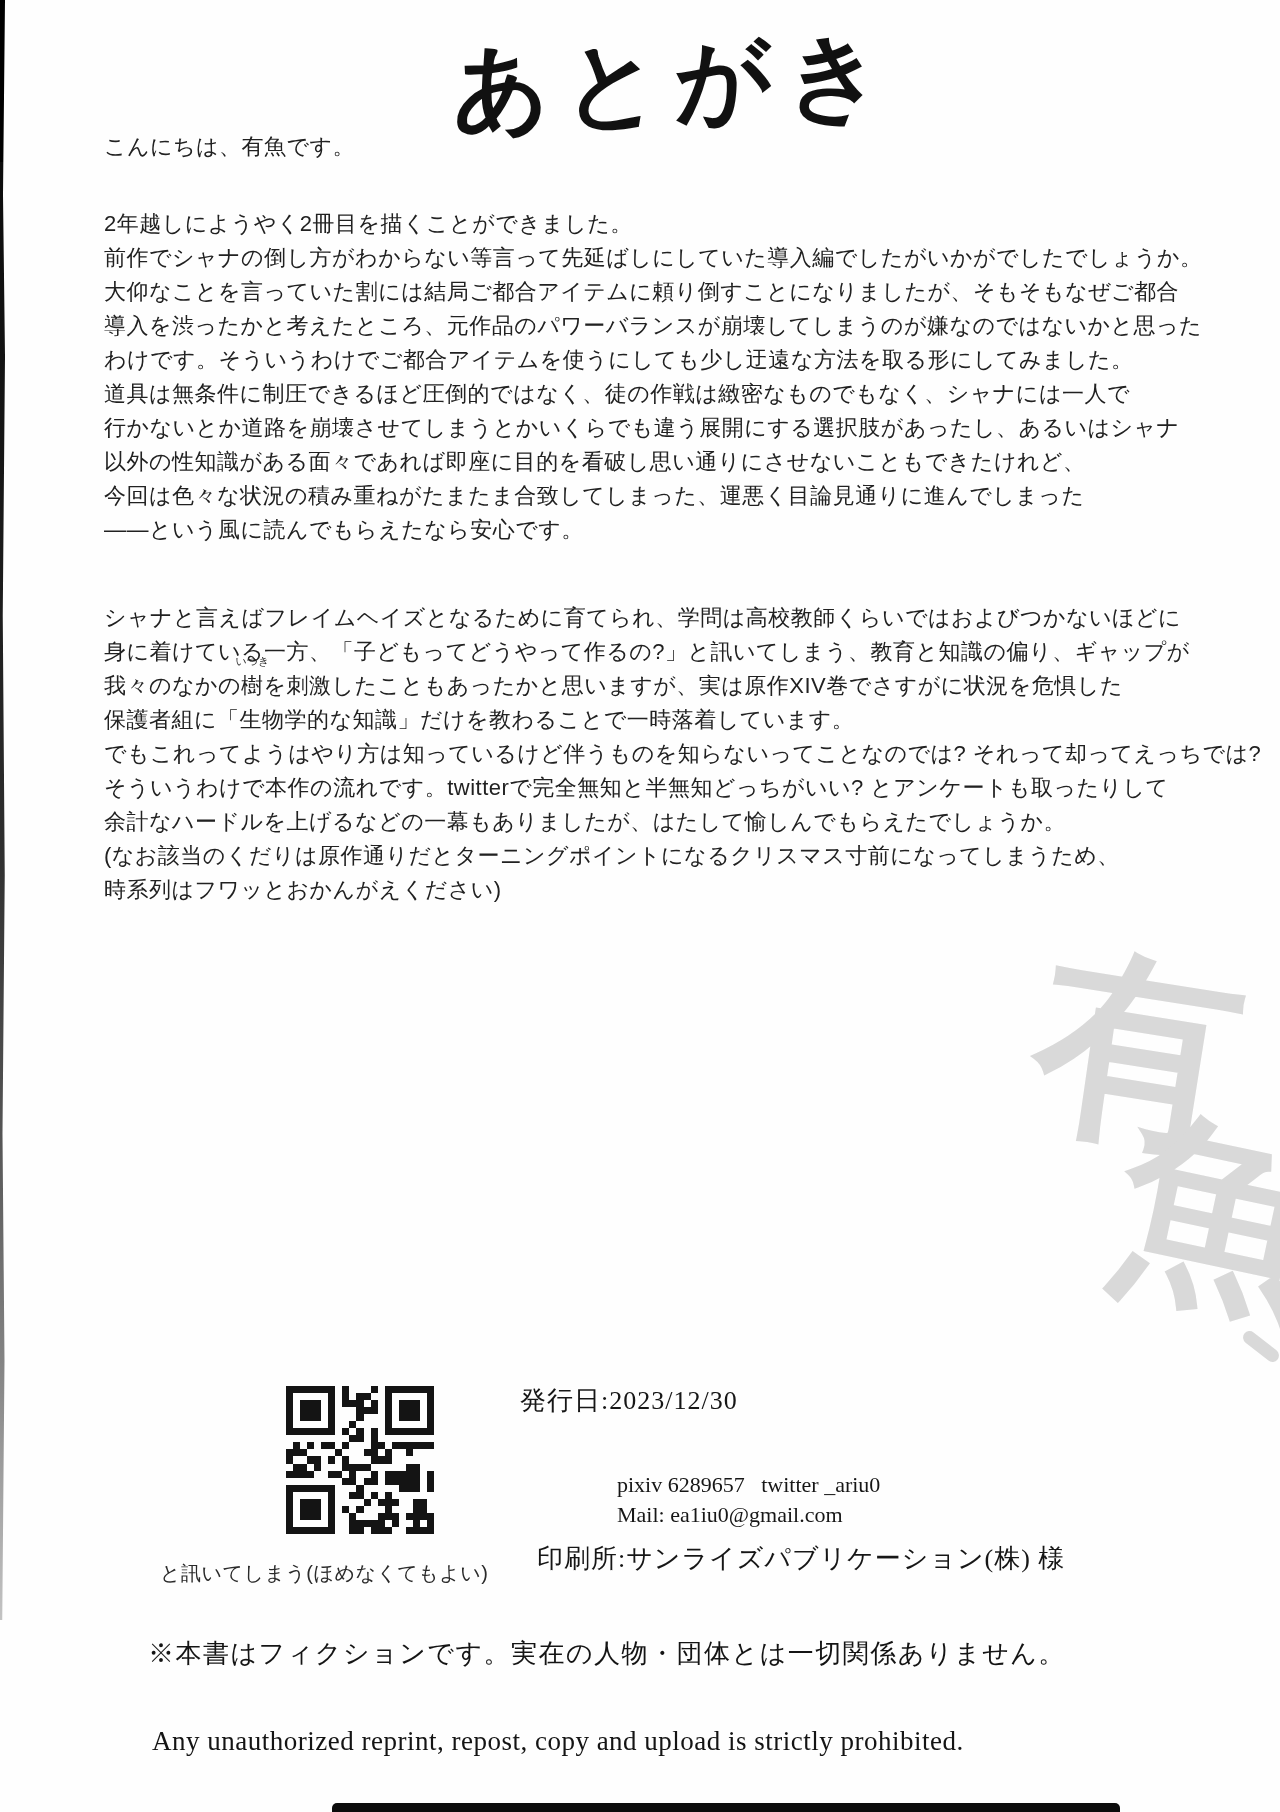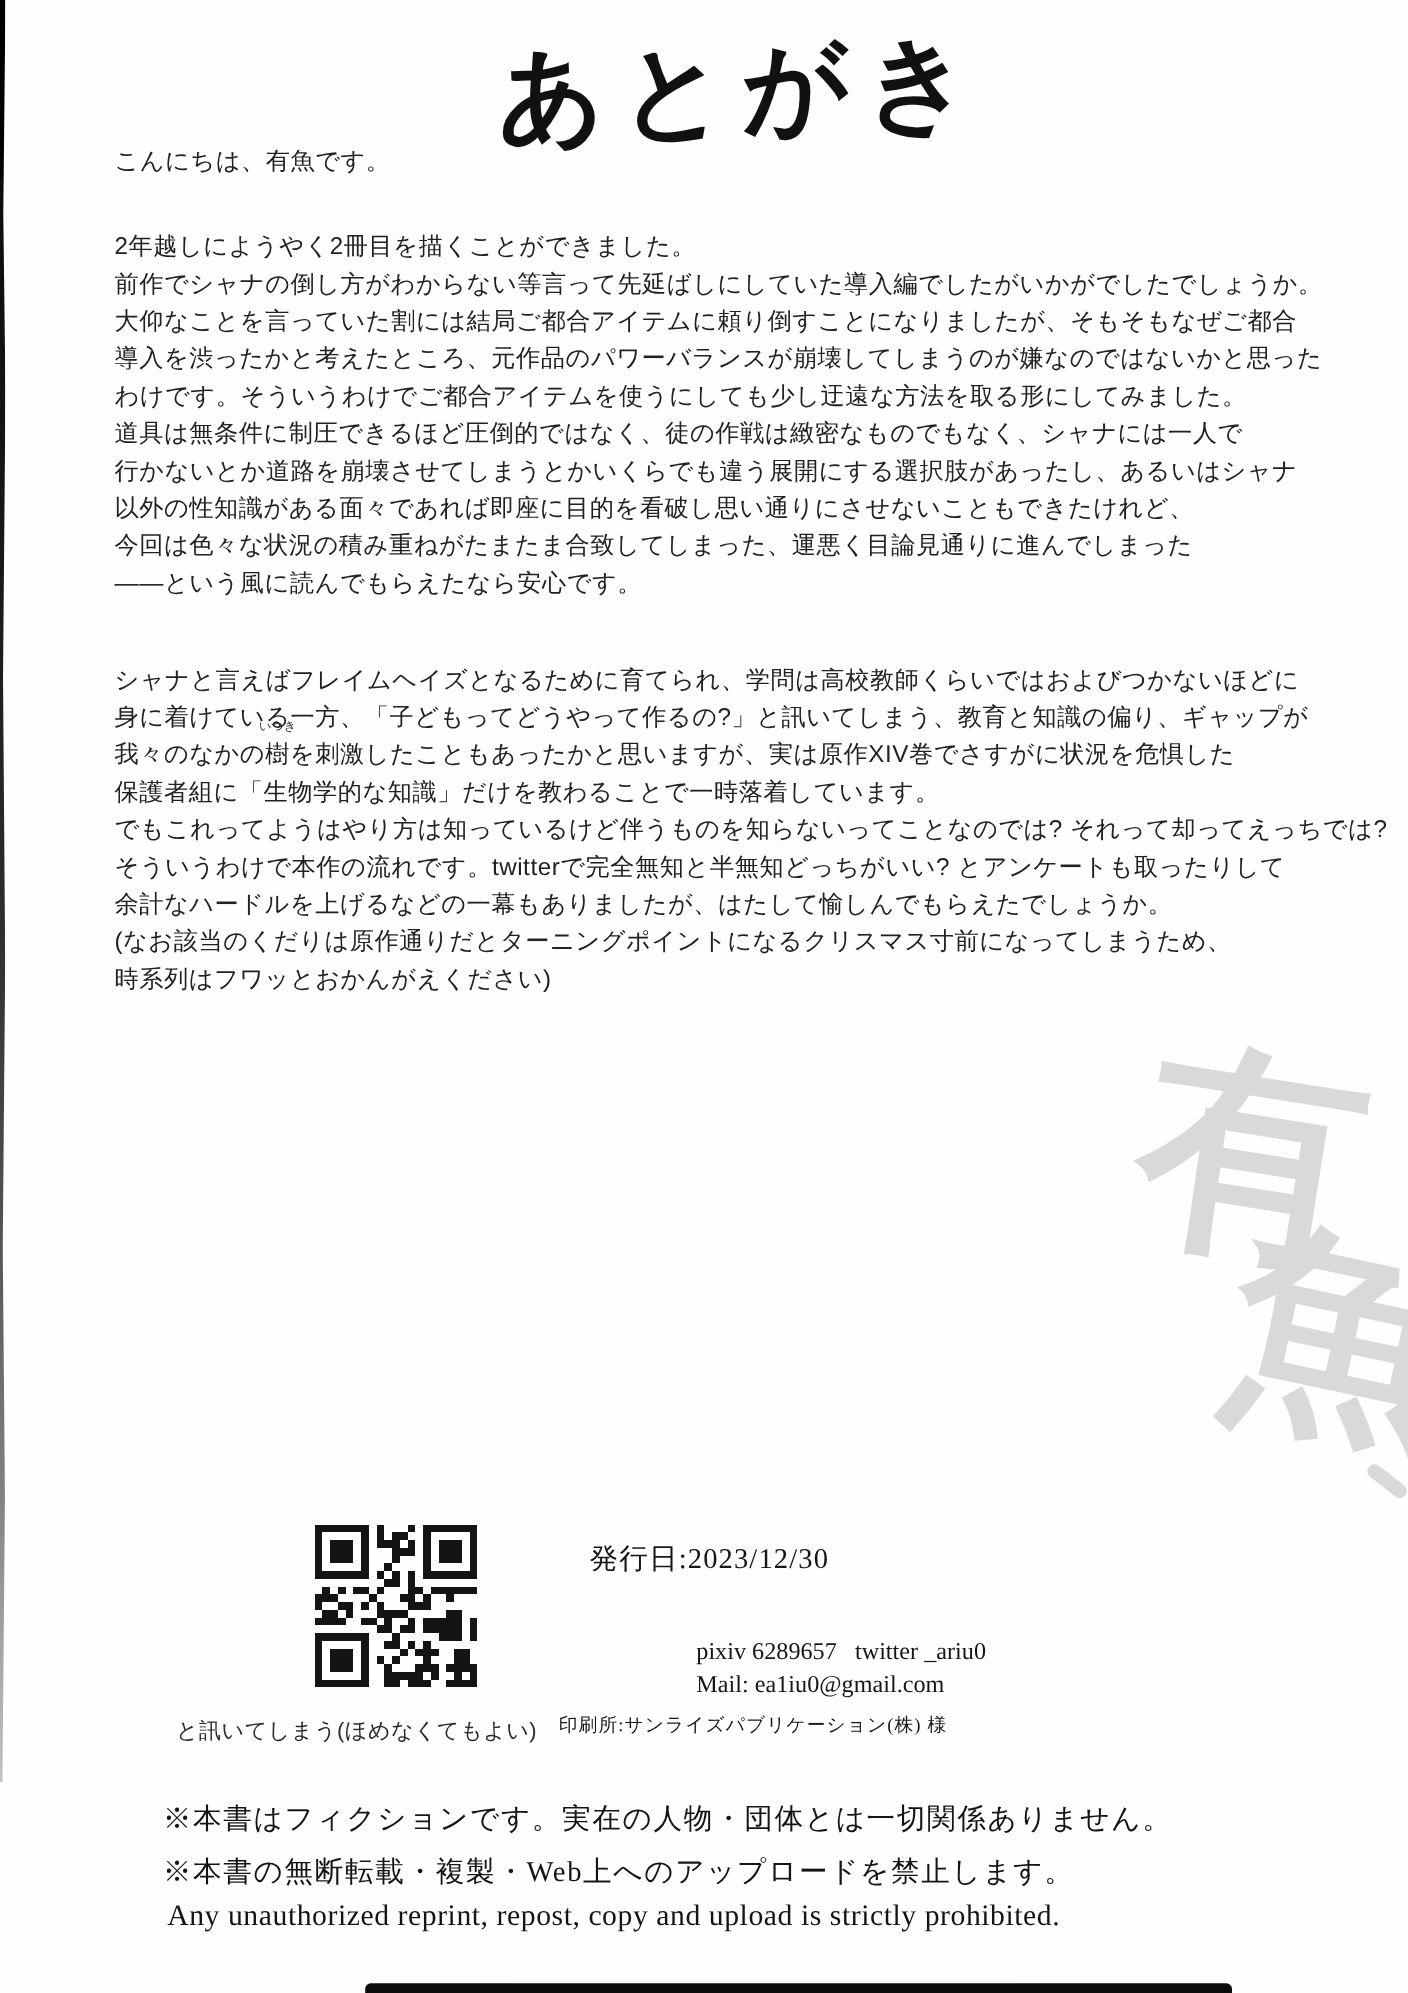--- a/index.html
+++ b/index.html
@@ -46,27 +46,27 @@
   
   .rb{position:relative;display:inline-block;white-space:nowrap;}
   .rt{position:absolute;left:50%;top:-13px;transform:translateX(-50%);
       font-size:11px;letter-spacing:0;line-height:1;white-space:nowrap;color:#2a2a2a;}
   
   .qr{position:absolute;left:286px;top:1386px;width:148px;height:148px;z-index:1;
       fill:#141414;shape-rendering:crispEdges;}
   .qr-caption{position:absolute;left:160px;top:1560px;margin:0;z-index:1;
       font-size:20px;letter-spacing:0.5px;color:#2a2a2a;}
   
-  .col{position:absolute;margin:16px;z-index:1;
+  .col{position:absolute;margin:0;z-index:1;
        font-family:"Liberation Serif","DejaVu Serif",serif;color:#161616;}
   .col-date{left:520px;top:1383px;font-size:26px;letter-spacing:1px;}
   .col-pub{left:520px;top:1435px;font-size:26px;letter-spacing:1px;}
   .col-acc{left:617px;top:1472px;font-size:22px;white-space:pre;}
   .col-mail{left:617px;top:1502px;font-size:22px;}
-  .col-printer{left:492px;top:1541px;font-size:17px;letter-spacing:1px;white-space:pre;}
+  .col-printer{left:537px;top:1541px;font-size:26px;letter-spacing:1px;white-space:pre;}
   
   .foot{position:absolute;margin:0;z-index:1;
         font-family:"Liberation Serif","DejaVu Serif",serif;color:#141414;text-align:center;}
   .foot-1{left:148px;top:1636px;font-size:26px;letter-spacing:1.5px;}
   .foot-2{left:148px;top:1684px;font-size:26px;letter-spacing:1.5px;}
   .foot-en{left:152px;top:1726px;font-size:27px;letter-spacing:0.5px;}
 </style>
 </head>
 <body>
 
@@ -337,16 +337,15 @@
       <rect x="20" y="20" width="1" height="1"></rect>
     </svg>
   <p class="qr-caption">と訊いてしまう(ほめなくてもよい)</p>
 
   <p class="col col-date">発行日:2023/12/30</p>
   <p class="col col-acc">pixiv 6289657   twitter _ariu0</p>
   <p class="col col-mail">Mail: ea1iu0@gmail.com</p>
   <p class="col col-printer">印刷所:サンライズパブリケーション(株) 様</p>
 
   <p class="foot foot-1">※本書はフィクションです。実在の人物・団体とは一切関係ありません。</p>
-  <p class="foot foot-2">※本書の無断転載・複製・Web上へのアップロードを禁止します。</p>
   <p class="foot foot-en">Any unauthorized reprint, repost, copy and upload is strictly prohibited.</p>
 
 </div>
 
 </body></html>

